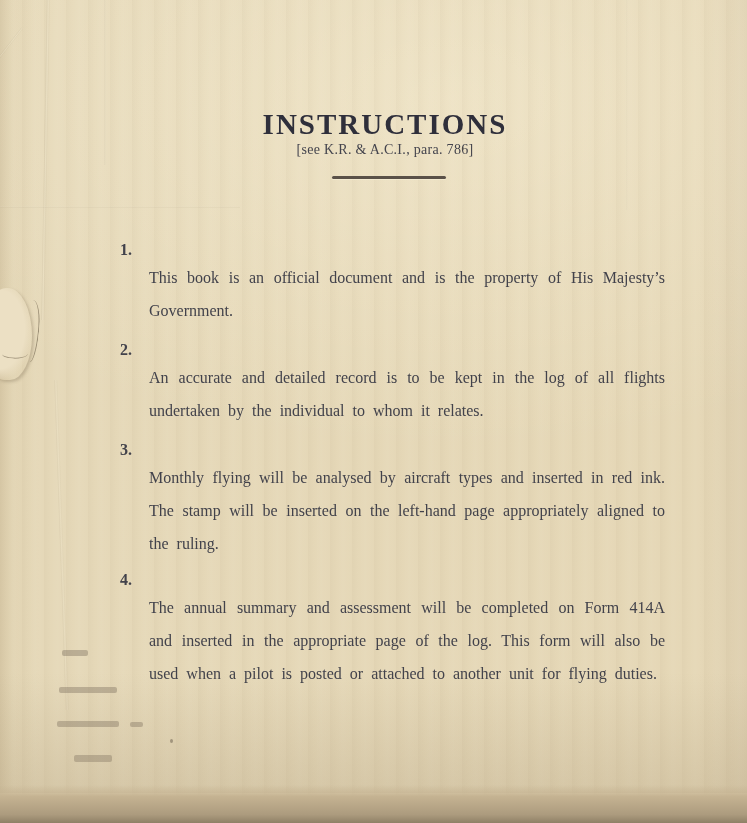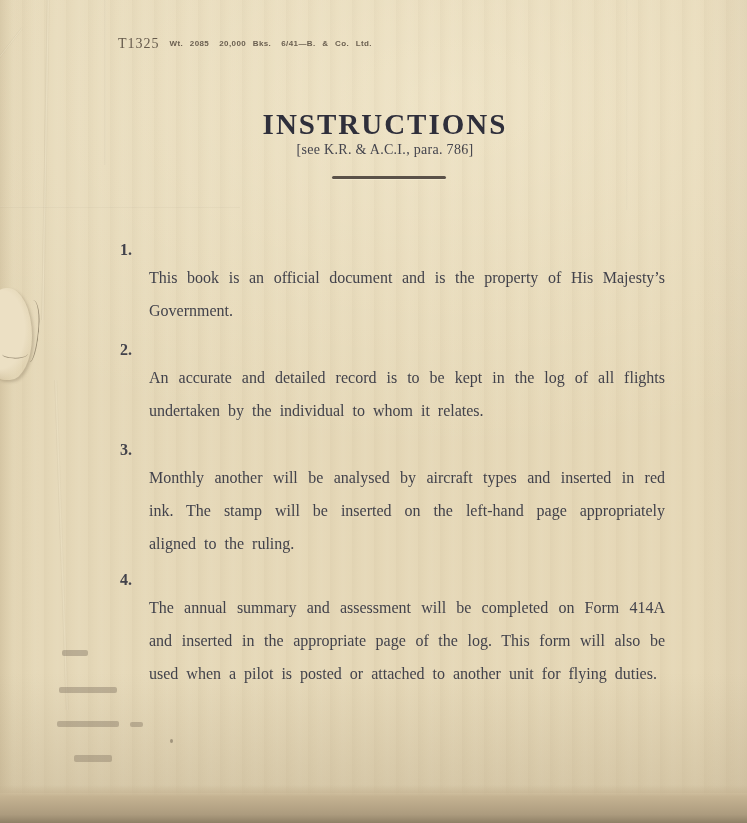--- a/index.html
+++ b/index.html
@@ -117,41 +117,38 @@
   <div class="crease v2"></div>
   <div class="crease v3"></div>
   <div class="crease v4"></div>
   <div class="crease d1"></div>
   <div class="crease h1"></div>
 
   <div class="torn"></div>
   <div class="torn-crack"></div>
   <div class="torn-crack2"></div>
 
-  <div class="header">
-    <span class="form-no">T1325</span><span class="imprint">Wt. 2085</span><span class="imprint">20,000 Bks.</span><span class="imprint">6/41—B. &amp; Co. Ltd.</span>
-  </div>
 
   <h1 class="title">INSTRUCTIONS</h1>
   <div class="subtitle">[see K.R. &amp; A.C.I., para. 786]</div>
   <div class="rule"></div>
 
   <div class="para p1">
     <span class="num">1.</span>
     <span class="text">This book is an official document and is the property of His Majesty’s Government.</span>
   </div>
 
   <div class="para p2 wide">
     <span class="num">2.</span>
     <span class="text">An accurate and detailed record is to be kept in the log of all flights undertaken by the individual to whom it relates.</span>
   </div>
 
   <div class="para p3 wide">
     <span class="num">3.</span>
-    <span class="text">Monthly another will be analysed by aircraft types and inserted in red ink.  The stamp will be inserted on the left-hand page appropriately aligned to the ruling.</span>
+    <span class="text">Monthly flying will be analysed by aircraft types and inserted in red ink.  The stamp will be inserted on the left-hand page appropriately aligned to the ruling.</span>
   </div>
 
   <div class="para p4 wide">
     <span class="num">4.</span>
     <span class="text">The annual summary and assessment will be completed on Form 414A and inserted in the appropriate page of the log.  This form will also be used when a pilot is posted or attached to another unit for flying duties.</span>
   </div>
 
   <div class="ghost g1"></div>
   <div class="ghost g2"></div>
   <div class="ghost g3"></div>

